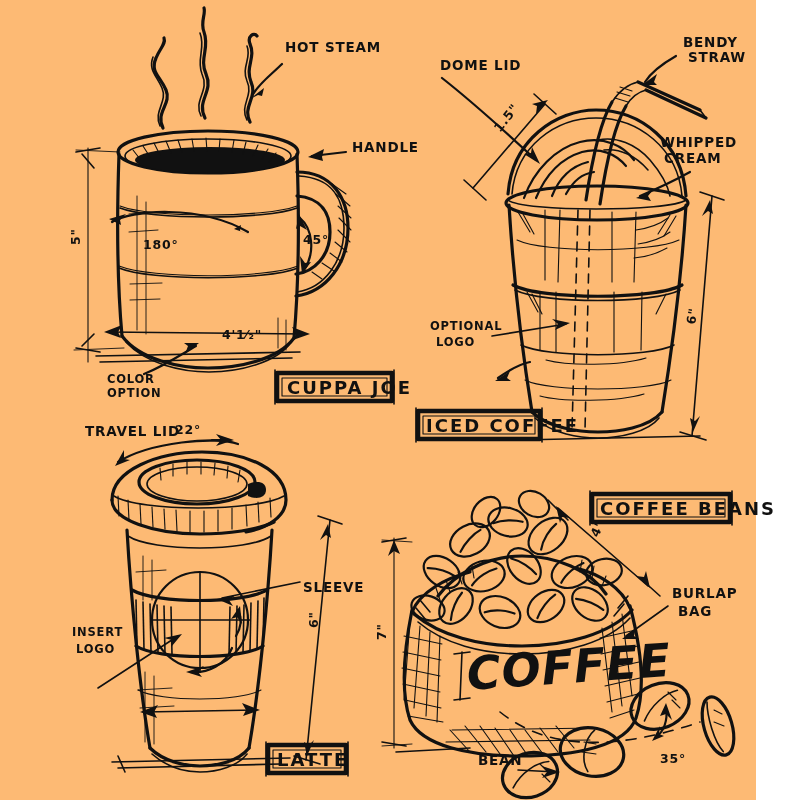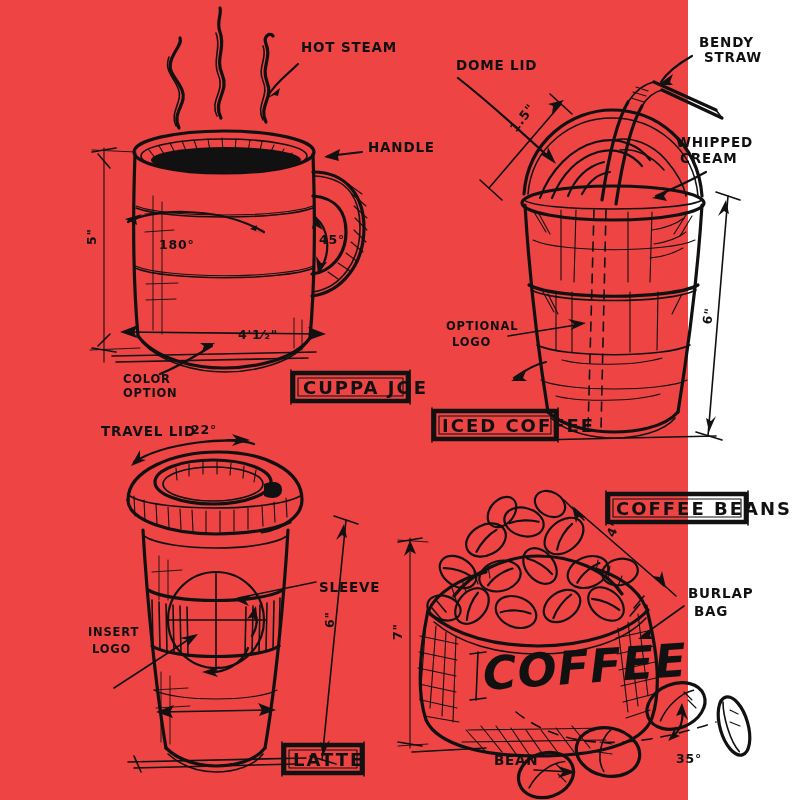--- a/index.html
+++ b/index.html
@@ -8,24 +8,23 @@
     background: #ffffff;
   }
   body {
     width: 800px;
     height: 800px;
     overflow: hidden;
     font-family: "DejaVu Sans", sans-serif;
   }
   #sheet {
     position: relative;
-    width: 672px;
+    width: 756px;
     height: 800px;
-    background: #ef4444;
-    padding-left: 16px;
+    background: #fdba74;
   }
   #sheet svg {
     display: block;
     width: 800px;
     height: 800px;
   }
   .ink     { fill: none; stroke: #111111; stroke-linecap: round; stroke-linejoin: round; }
   .w1      { stroke-width: 1.1; }
   .w15     { stroke-width: 1.6; }
   .w2      { stroke-width: 2.2; }

